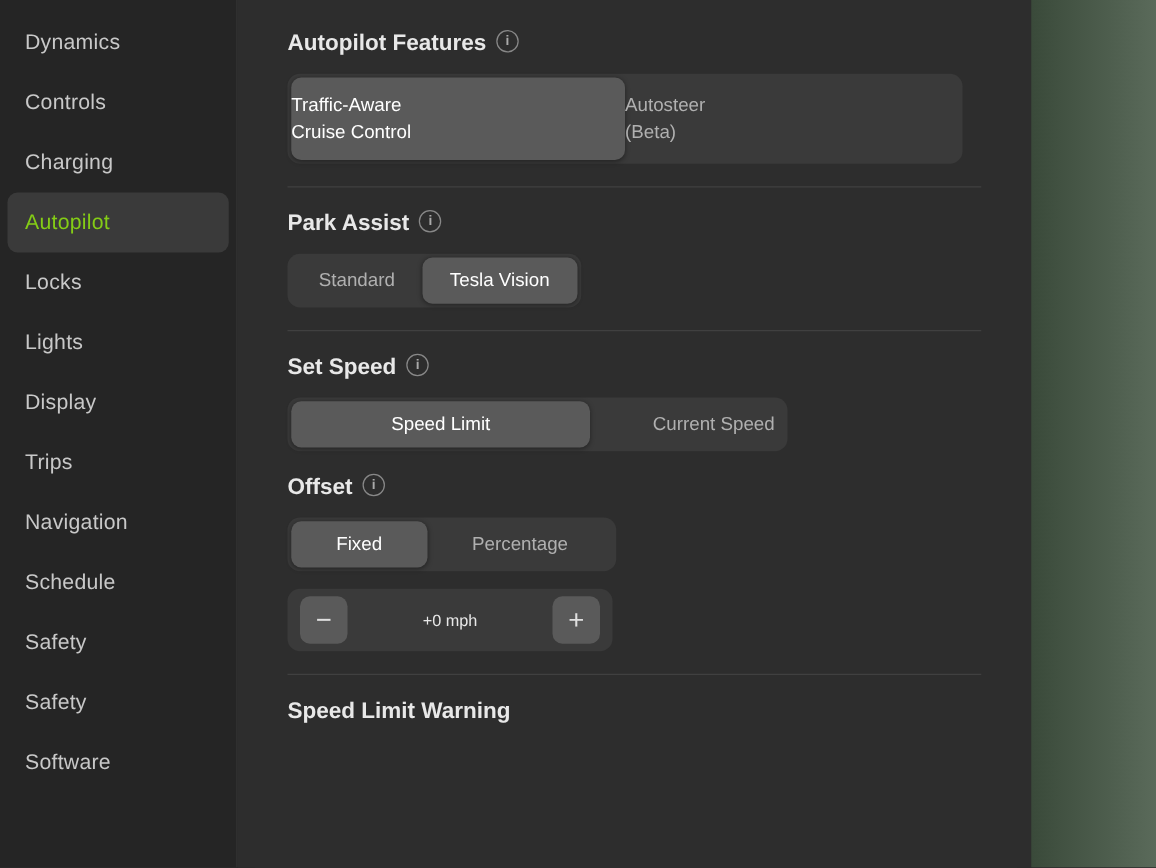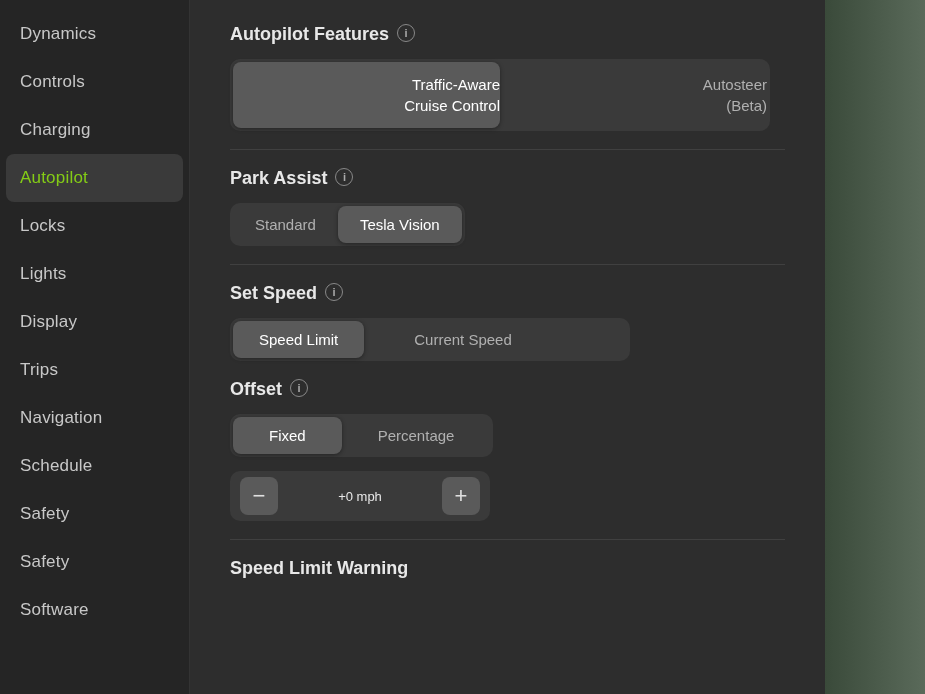--- a/index.html
+++ b/index.html
@@ -86,21 +86,21 @@
       padding: 10px 22px;
       border-radius: 8px;
       font-size: 15px;
       font-weight: 500;
       cursor: pointer;
       border: none;
       background: transparent;
       color: #b0b0b0;
       transition: all 0.15s;
       white-space: nowrap;
-      text-align: right;
+      text-align: left;
     }
     .toggle-btn.active {
       background: #5a5a5a;
       color: #ffffff;
       box-shadow: 0 1px 4px rgba(0,0,0,0.4);
     }
 
     
     .toggle-group-wide {
       width: 540px;
@@ -203,21 +203,21 @@
   </div>
 
   <div class="divider"></div>
 
   <div class="section">
     <div class="section-header">
       <span>Set Speed</span>
       <div class="info-icon">i</div>
     </div>
     <div class="toggle-group" style="width:400px">
-      <button class="toggle-btn active" style="padding:10px 26px">Speed Limit</button>
+      <button class="toggle-btn active" style="padding:10px 80px">Speed Limit</button>
       <button class="toggle-btn" style="padding:10px 50px">Current Speed</button>
     </div>
   </div>
 
   <div class="section" style="margin-top:18px">
     <div class="section-header">
       <span>Offset</span>
       <div class="info-icon">i</div>
     </div>
     <div class="toggle-group">

